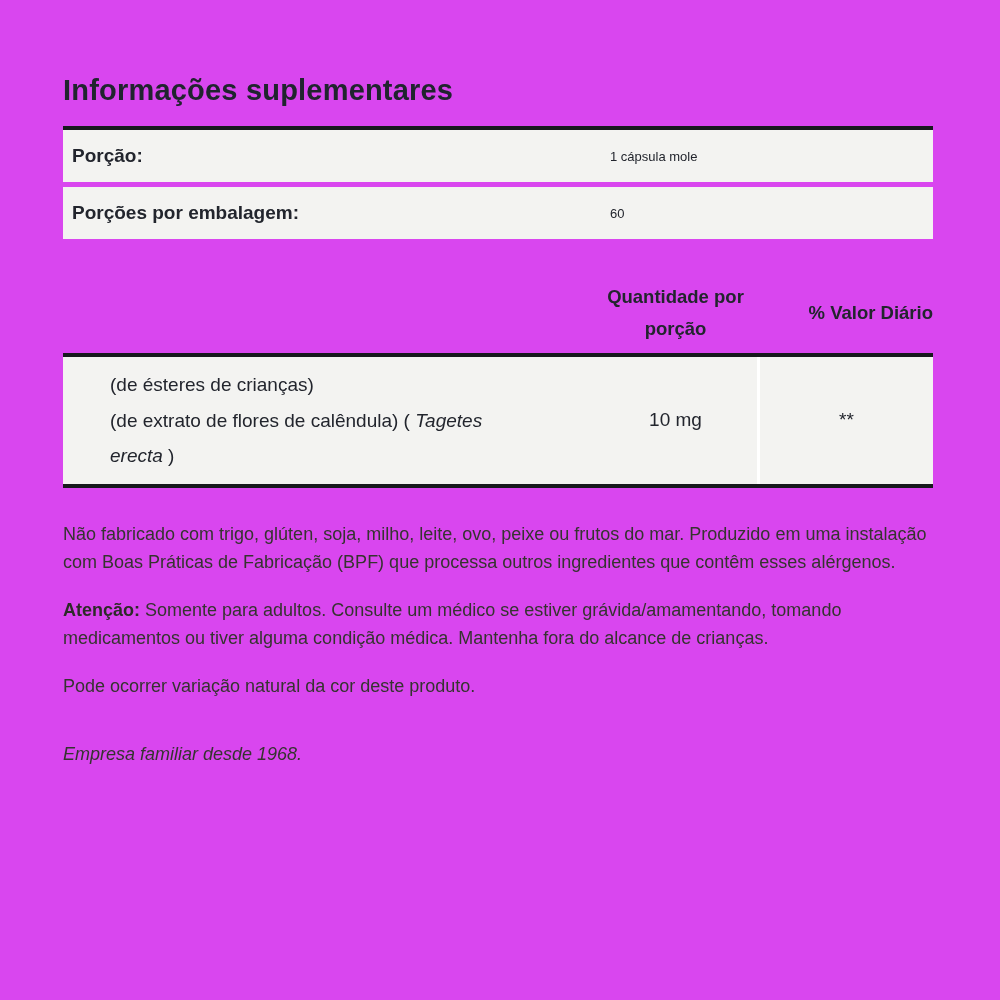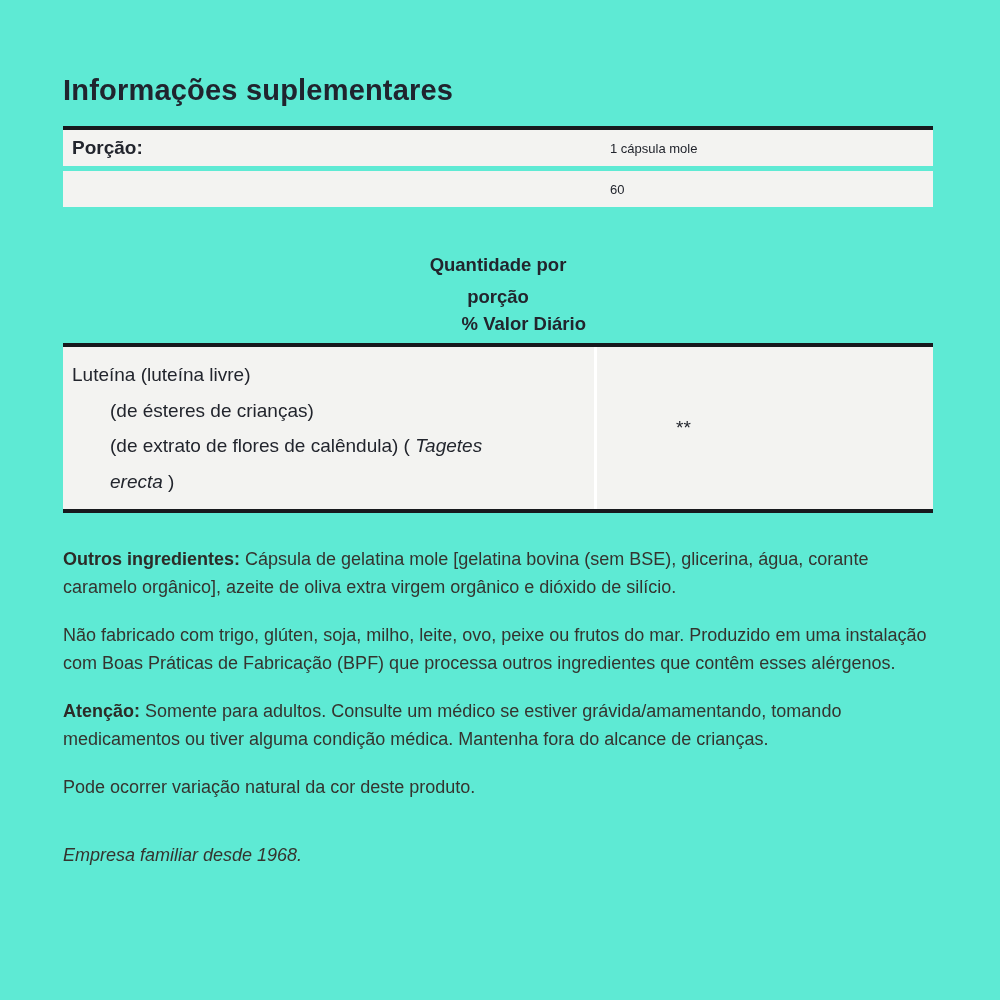--- a/index.html
+++ b/index.html
@@ -2,21 +2,21 @@
 <html><head>
 <meta charset="utf-8">
 <style>
   * { margin: 0; padding: 0; box-sizing: border-box; }
   html, body { background: #ffffff; }
   body { font-family: "Liberation Sans", sans-serif; }
   .page {
     position: relative;
     width: 1000px;
     height: 1000px;
-    background: #5eead4;
+    background: #d946ef;
     overflow: hidden;
   }
   .content {
     position: absolute;
     left: 63px;
     top: 0;
     width: 870px;
     color: #22252d;
   }
   .title {
@@ -27,42 +27,41 @@
     color: #20242e;
     letter-spacing: 0.2px;
   }
   .rule {
     height: 4px;
     background: #17191d;
   }
   .rule-top { margin-top: 20px; }
   .serving-row {
     position: relative;
-    height: 36px;
+    height: 52px;
     background: #f3f3f1;
     display: flex;
     align-items: center;
   }
   .serving-row + .serving-row { margin-top: 5px; }
   .row-label {
     font-weight: 700;
     font-size: 19px;
     padding-left: 9px;
   }
   .row-value {
     position: absolute;
     left: 547px;
     font-size: 13px;
     font-weight: 400;
   }
   .col-headers {
     margin-top: 42px;
     display: flex;
     align-items: center;
-    flex-direction: column;
   }
   .col-spacer { width: 531px; }
   .amount-header {
     width: 163px;
     text-align: center;
     font-weight: 700;
     font-size: 18.5px;
     line-height: 32px;
   }
   .dv-header {
@@ -130,46 +129,46 @@
     <h1 class="title">Informações suplementares</h1>
 
     <div class="rule rule-top"></div>
 
     <div class="serving-row">
       <span class="row-label">Porção:</span>
       <span class="row-value">1 cápsula mole</span>
     </div>
 
     <div class="serving-row">
+      <span class="row-label">Porções por embalagem:</span>
       <span class="row-value">60</span>
     </div>
 
     <div class="col-headers">
       <div class="col-spacer"></div>
       <div class="amount-header">Quantidade por porção</div>
       <div class="dv-header">% Valor Diário</div>
     </div>
 
     <div class="rule rule-header"></div>
 
     <div class="ingredient-row">
       <div class="ing-name">
-        <div class="ing-line">Luteína (luteína livre)</div>
         <div class="ing-line indent">(de ésteres de crianças)</div>
         <div class="ing-line indent"><span>(de extrato de flores de calêndula) ( </span><i>Tagetes</i></div>
         <div class="ing-line indent"><i>erecta</i><span> )</span></div>
       </div>
+      <div class="ing-amount">10 mg</div>
       <div class="ing-dv">**</div>
     </div>
 
 
     <div class="rule"></div>
 
     <div class="paragraphs">
-      <p class="para"><b>Outros ingredientes:</b><span> Cápsula de gelatina mole [gelatina bovina (sem BSE), glicerina, água, corante caramelo orgânico], azeite de oliva extra virgem orgânico e dióxido de silício.</span></p>
       <p class="para">Não fabricado com trigo, glúten, soja, milho, leite, ovo, peixe ou frutos do mar. Produzido em uma instalação com Boas Práticas de Fabricação (BPF) que processa outros ingredientes que contêm esses alérgenos.</p>
       <p class="para"><b>Atenção:</b><span> Somente para adultos. Consulte um médico se estiver grávida/amamentando, tomando medicamentos ou tiver alguma condição médica. Mantenha fora do alcance de crianças.</span></p>
       <p class="para">Pode ocorrer variação natural da cor deste produto.</p>
       <p class="para italic">Empresa familiar desde 1968.</p>
     </div>
 
   </div>
 </div>
 
 </body></html>

